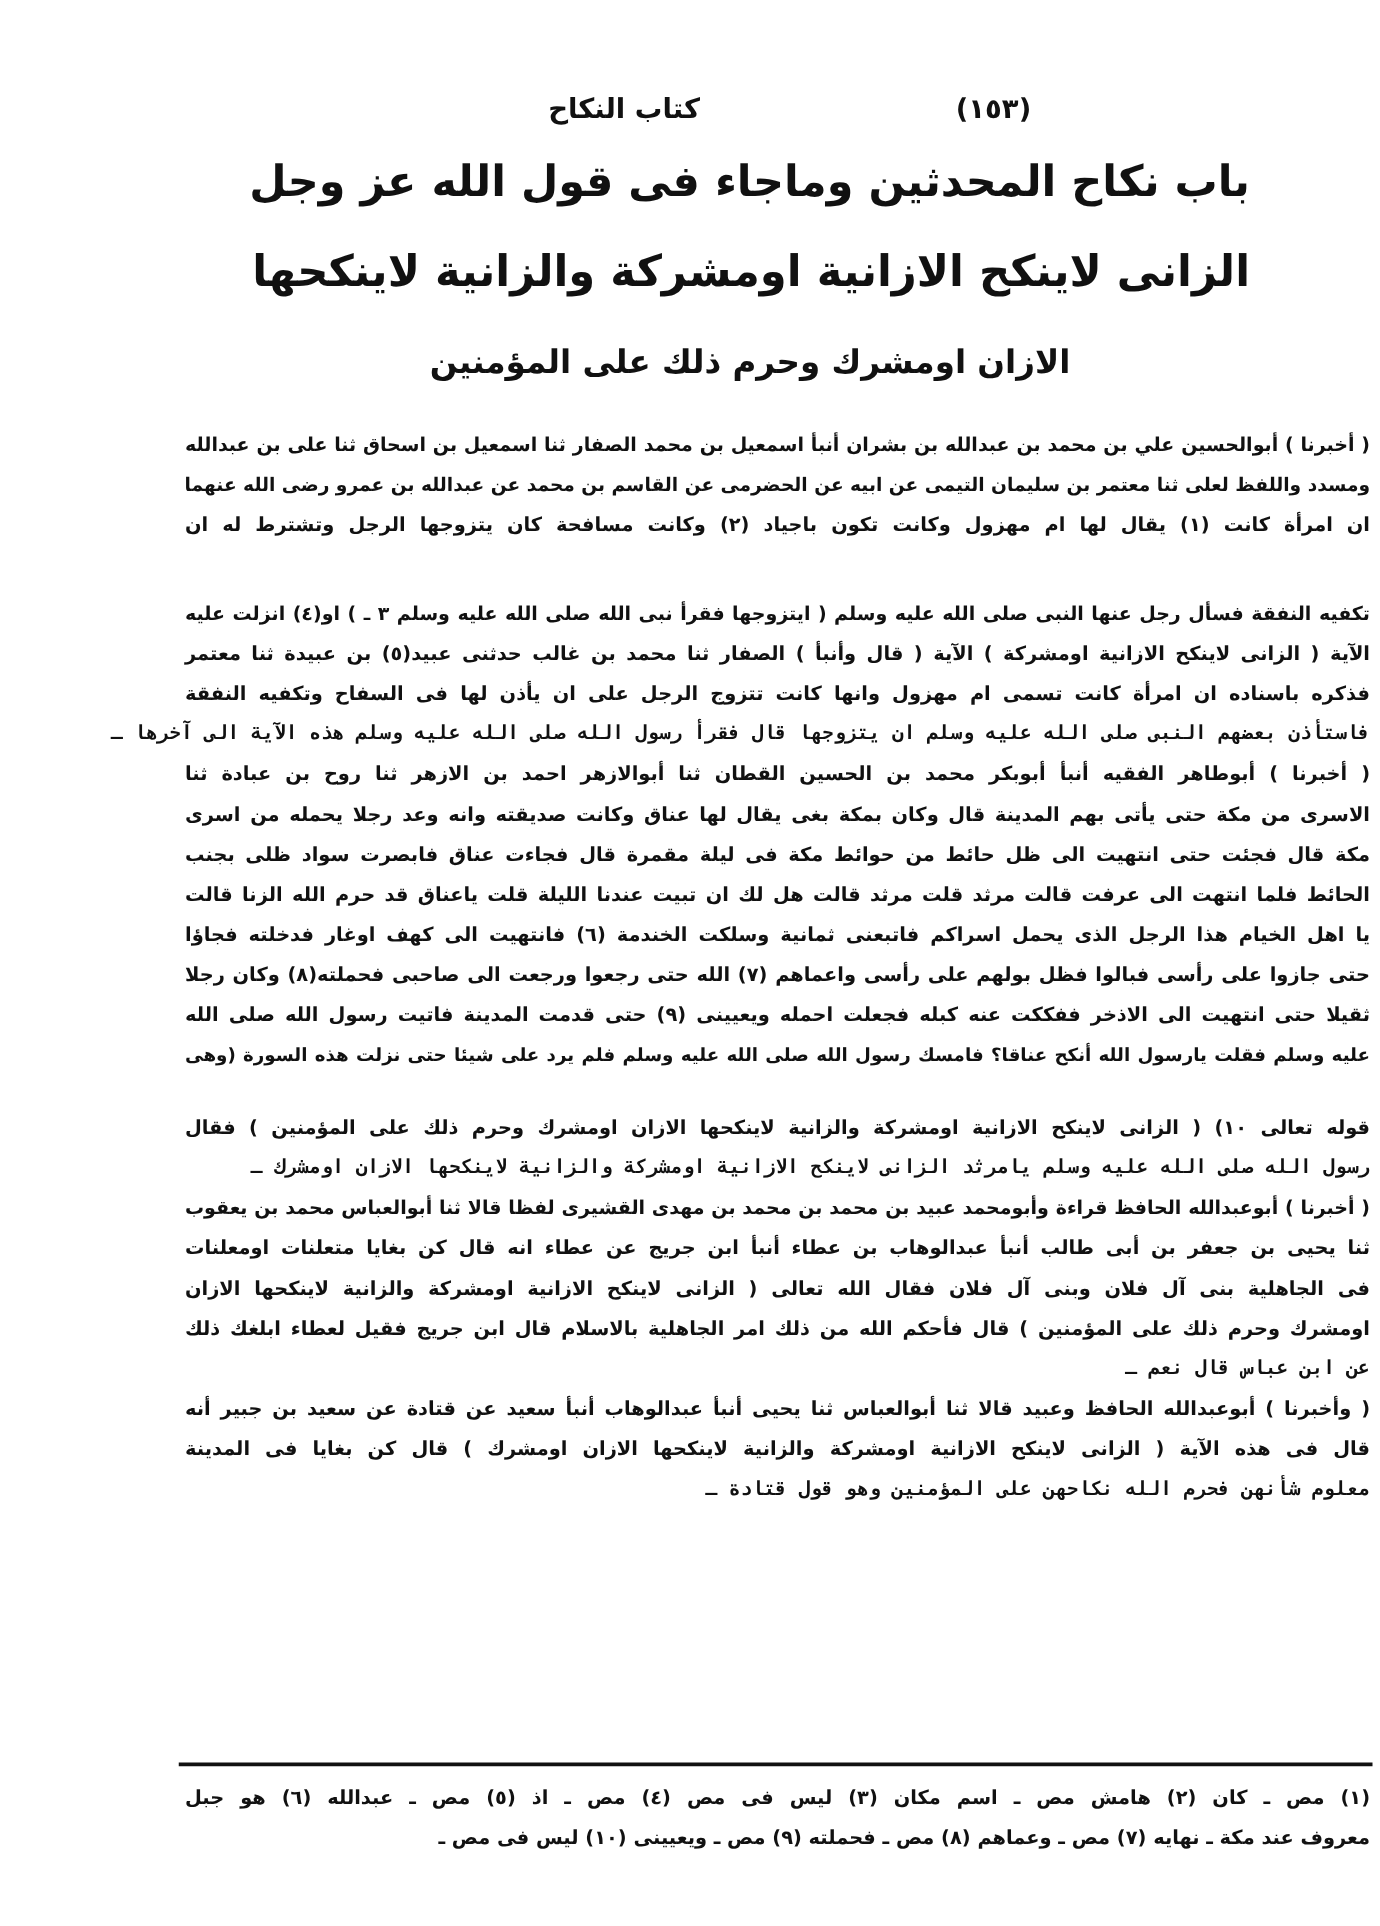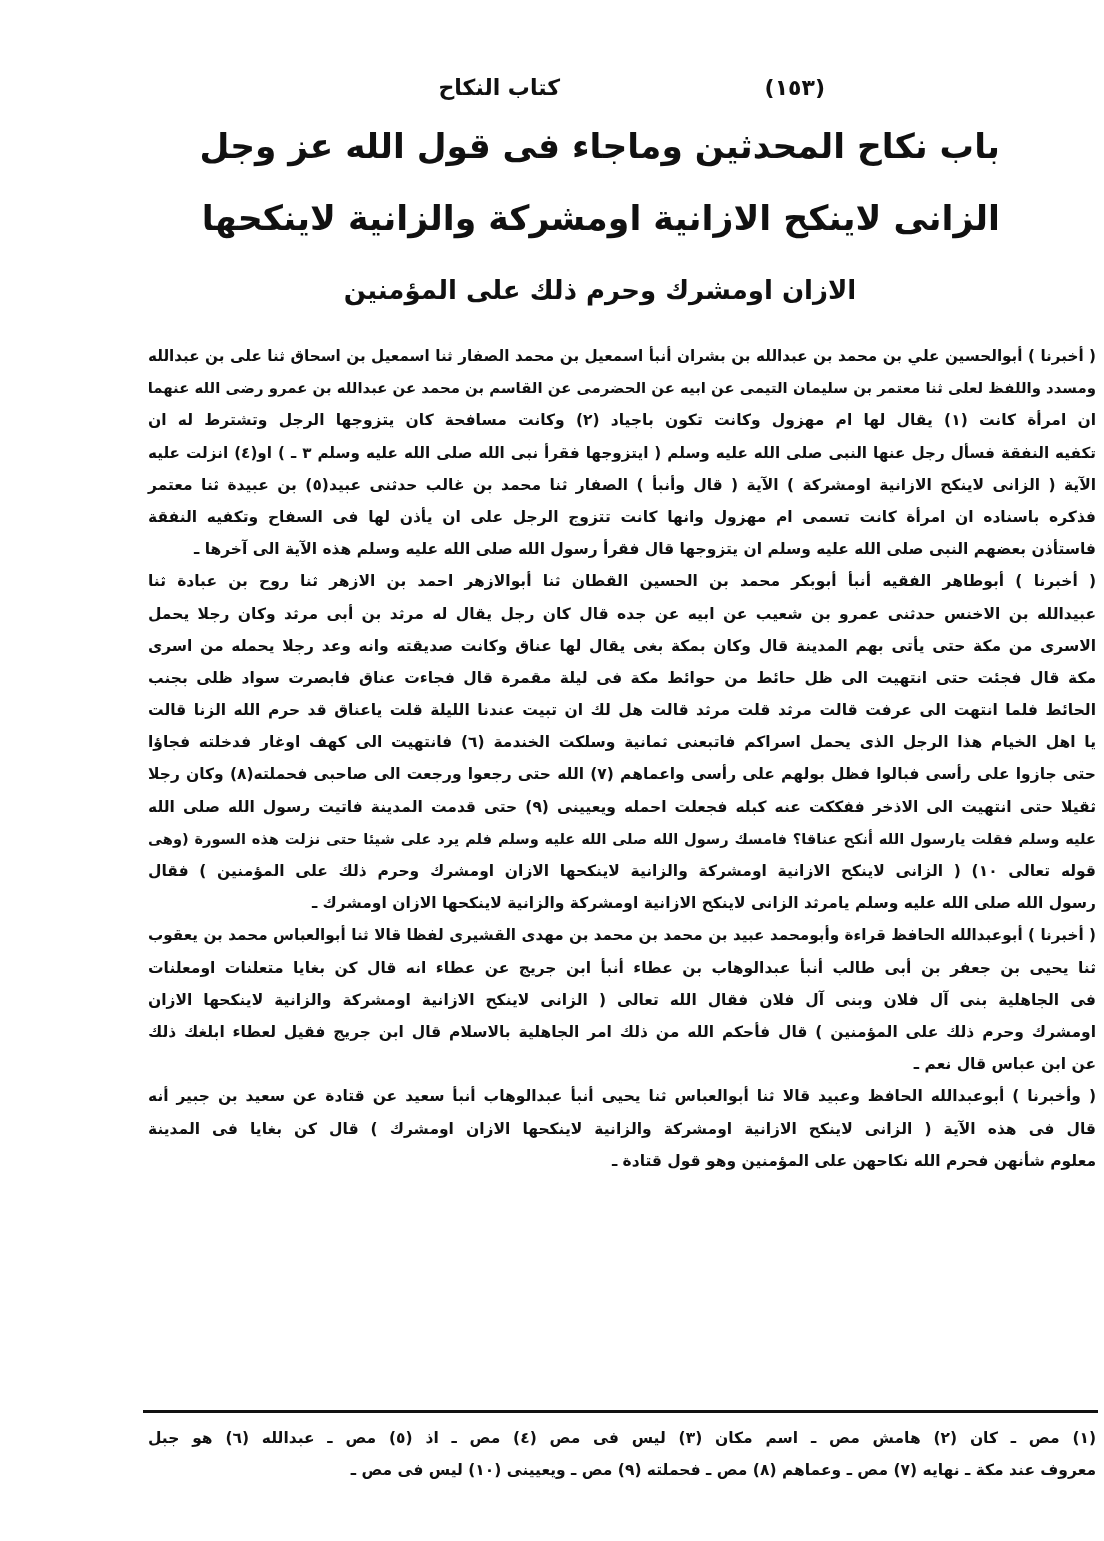--- a/index.html
+++ b/index.html
@@ -12,21 +12,21 @@
   .rh-book { right:0; }
   .rh-page { right:255px; }
   .rh-chapter { right:520px; }
   .title-block { position:absolute; top:110px; left:200px; width:800px; text-align:center; }
   .title-line { font-family:"DejaVu Sans", sans-serif; font-weight:bold; font-size:26px;
                 line-height:72px; white-space:nowrap; letter-spacing:0px; }
   .body-text { position:absolute; top:340px; left:148px; width:948px; }
   .line { font-family:"DejaVu Sans", sans-serif; font-weight:bold; font-size:15.5px;
           height:32.2px; line-height:32.2px; white-space:nowrap; text-align:justify;
           text-align-last:justify; overflow:hidden; }
-  .line.last { text-align-last:right; }
+  .line.last { text-align-last:right;font-family:Liberation Mono, monospace; }
   .rule { position:absolute; top:1410px; left:143px; width:955px; height:3px; background:#111; }
   .footnotes { position:absolute; top:1422px; left:148px; width:948px; }
   .fn-line { font-family:"DejaVu Sans", sans-serif; font-weight:bold; font-size:15.5px;
              height:32px; line-height:32px; white-space:nowrap; text-align:justify; text-align-last:justify; }
   .fn-line.last { text-align-last:right; }
 </style>
 </head>
 <body>
 
 <div class="page">
@@ -39,34 +39,33 @@
   <div class="title-block">
     <div class="title-line" style="overflow: visible; font-size: 34.4px;">باب نكاح المحدثين وماجاء فى قول الله عز وجل</div>
     <div class="title-line" style="overflow: visible; font-size: 34.7px; margin-left: 48px;">الزانى لاينكح الازانية اومشركة والزانية لاينكحها</div>
     <div class="title-line" style="overflow: visible;">الازان اومشرك وحرم ذلك على المؤمنين</div>
   </div>
 
   <div class="body-text" id="body-text">
       <div class="line" style="overflow: visible; font-size: 15.2px;">( أخبرنا ) أبوالحسين علي بن محمد بن عبدالله بن بشران أنبأ اسمعيل بن محمد الصفار ثنا اسمعيل بن اسحاق ثنا على بن عبدالله</div>
       <div class="line" style="overflow: visible; font-size: 14.9px;">ومسدد واللفظ لعلى ثنا معتمر بن سليمان التيمى عن ابيه عن الحضرمى عن القاسم بن محمد عن عبدالله بن عمرو رضى الله عنهما</div>
       <div class="line" style="overflow: visible;">ان امرأة كانت (١) يقال لها ام مهزول وكانت تكون باجياد (٢) وكانت مسافحة كان يتزوجها الرجل وتشترط له ان</div>
-      <div class="line" style="overflow: visible; font-size: 15.2px;">تكفيه النفقة فسأل رجل عنها النبى صلى الله عليه وسلم ( ايتزوجها فقرأ نبى الله صلى الله عليه وسلم ٣ ـ ) او(٤) انزلت عليه</div>
+      <div class="line" style="overflow: visible; font-size: 15.2px; margin-top: 38px;">تكفيه النفقة فسأل رجل عنها النبى صلى الله عليه وسلم ( ايتزوجها فقرأ نبى الله صلى الله عليه وسلم ٣ ـ ) او(٤) انزلت عليه</div>
       <div class="line" style="overflow: visible;">الآية ( الزانى لاينكح الازانية اومشركة ) الآية ( قال وأنبأ ) الصفار ثنا محمد بن غالب حدثنى عبيد(٥) بن عبيدة ثنا معتمر</div>
       <div class="line" style="overflow: visible;">فذكره باسناده ان امرأة كانت تسمى ام مهزول وانها كانت تتزوج الرجل على ان يأذن لها فى السفاح وتكفيه النفقة</div>
       <div class="line last" style="overflow: visible;">فاستأذن بعضهم النبى صلى الله عليه وسلم ان يتزوجها قال فقرأ رسول الله صلى الله عليه وسلم هذه الآية الى آخرها ـ</div>
       <div class="line" style="overflow: visible;">( أخبرنا ) أبوطاهر الفقيه أنبأ أبوبكر محمد بن الحسين القطان ثنا أبوالازهر احمد بن الازهر ثنا روح بن عبادة ثنا</div>
-      <div class="line" style="overflow: visible;">عبيدالله بن الاخنس حدثنى عمرو بن شعيب عن ابيه عن جده قال كان رجل يقال له مرثد بن أبى مرثد وكان رجلا يحمل</div>
       <div class="line" style="overflow: visible;">الاسرى من مكة حتى يأتى بهم المدينة قال وكان بمكة بغى يقال لها عناق وكانت صديقته وانه وعد رجلا يحمله من اسرى</div>
       <div class="line" style="overflow: visible;">مكة قال فجئت حتى انتهيت الى ظل حائط من حوائط مكة فى ليلة مقمرة قال فجاءت عناق فابصرت سواد ظلى بجنب</div>
       <div class="line" style="overflow: visible;">الحائط فلما انتهت الى عرفت قالت مرثد قلت مرثد قالت هل لك ان تبيت عندنا الليلة قلت ياعناق قد حرم الله الزنا قالت</div>
       <div class="line" style="overflow: visible;">يا اهل الخيام هذا الرجل الذى يحمل اسراكم فاتبعنى ثمانية وسلكت الخندمة (٦) فانتهيت الى كهف اوغار فدخلته فجاؤا</div>
       <div class="line" style="overflow: visible;">حتى جازوا على رأسى فبالوا فظل بولهم على رأسى واعماهم (٧) الله حتى رجعوا ورجعت الى صاحبى فحملته(٨) وكان رجلا</div>
       <div class="line" style="overflow: visible;">ثقيلا حتى انتهيت الى الاذخر ففككت عنه كبله فجعلت احمله ويعيينى (٩) حتى قدمت المدينة فاتيت رسول الله صلى الله</div>
       <div class="line" style="overflow: visible; font-size: 14.6px;">عليه وسلم فقلت يارسول الله أنكح عناقا؟ فامسك رسول الله صلى الله عليه وسلم فلم يرد على شيئا حتى نزلت هذه السورة (وهى</div>
-      <div class="line" style="overflow: visible;">قوله تعالى ١٠) ( الزانى لاينكح الازانية اومشركة والزانية لاينكحها الازان اومشرك وحرم ذلك على المؤمنين ) فقال</div>
+      <div class="line" style="overflow: visible; margin-top: 25px;">قوله تعالى ١٠) ( الزانى لاينكح الازانية اومشركة والزانية لاينكحها الازان اومشرك وحرم ذلك على المؤمنين ) فقال</div>
       <div class="line last" style="overflow: visible;">رسول الله صلى الله عليه وسلم يامرثد الزانى لاينكح الازانية اومشركة والزانية لاينكحها الازان اومشرك ـ</div>
       <div class="line" style="overflow: visible; font-size: 15.2px;">( أخبرنا ) أبوعبدالله الحافظ قراءة وأبومحمد عبيد بن محمد بن محمد بن مهدى القشيرى لفظا قالا ثنا أبوالعباس محمد بن يعقوب</div>
       <div class="line" style="overflow: visible;">ثنا يحيى بن جعفر بن أبى طالب أنبأ عبدالوهاب بن عطاء أنبأ ابن جريج عن عطاء انه قال كن بغايا متعلنات اومعلنات</div>
       <div class="line" style="overflow: visible;">فى الجاهلية بنى آل فلان وبنى آل فلان فقال الله تعالى ( الزانى لاينكح الازانية اومشركة والزانية لاينكحها الازان</div>
       <div class="line" style="overflow: visible;">اومشرك وحرم ذلك على المؤمنين ) قال فأحكم الله من ذلك امر الجاهلية بالاسلام قال ابن جريج فقيل لعطاء ابلغك ذلك</div>
       <div class="line last" style="overflow: visible;">عن ابن عباس قال نعم ـ</div>
       <div class="line" style="overflow: visible;">( وأخبرنا ) أبوعبدالله الحافظ وعبيد قالا ثنا أبوالعباس ثنا يحيى أنبأ عبدالوهاب أنبأ سعيد عن قتادة عن سعيد بن جبير أنه</div>
       <div class="line" style="overflow: visible;">قال فى هذه الآية ( الزانى لاينكح الازانية اومشركة والزانية لاينكحها الازان اومشرك ) قال كن بغايا فى المدينة</div>
       <div class="line last" style="overflow: visible;">معلوم شأنهن فحرم الله نكاحهن على المؤمنين وهو قول قتادة ـ</div>
     </div>

